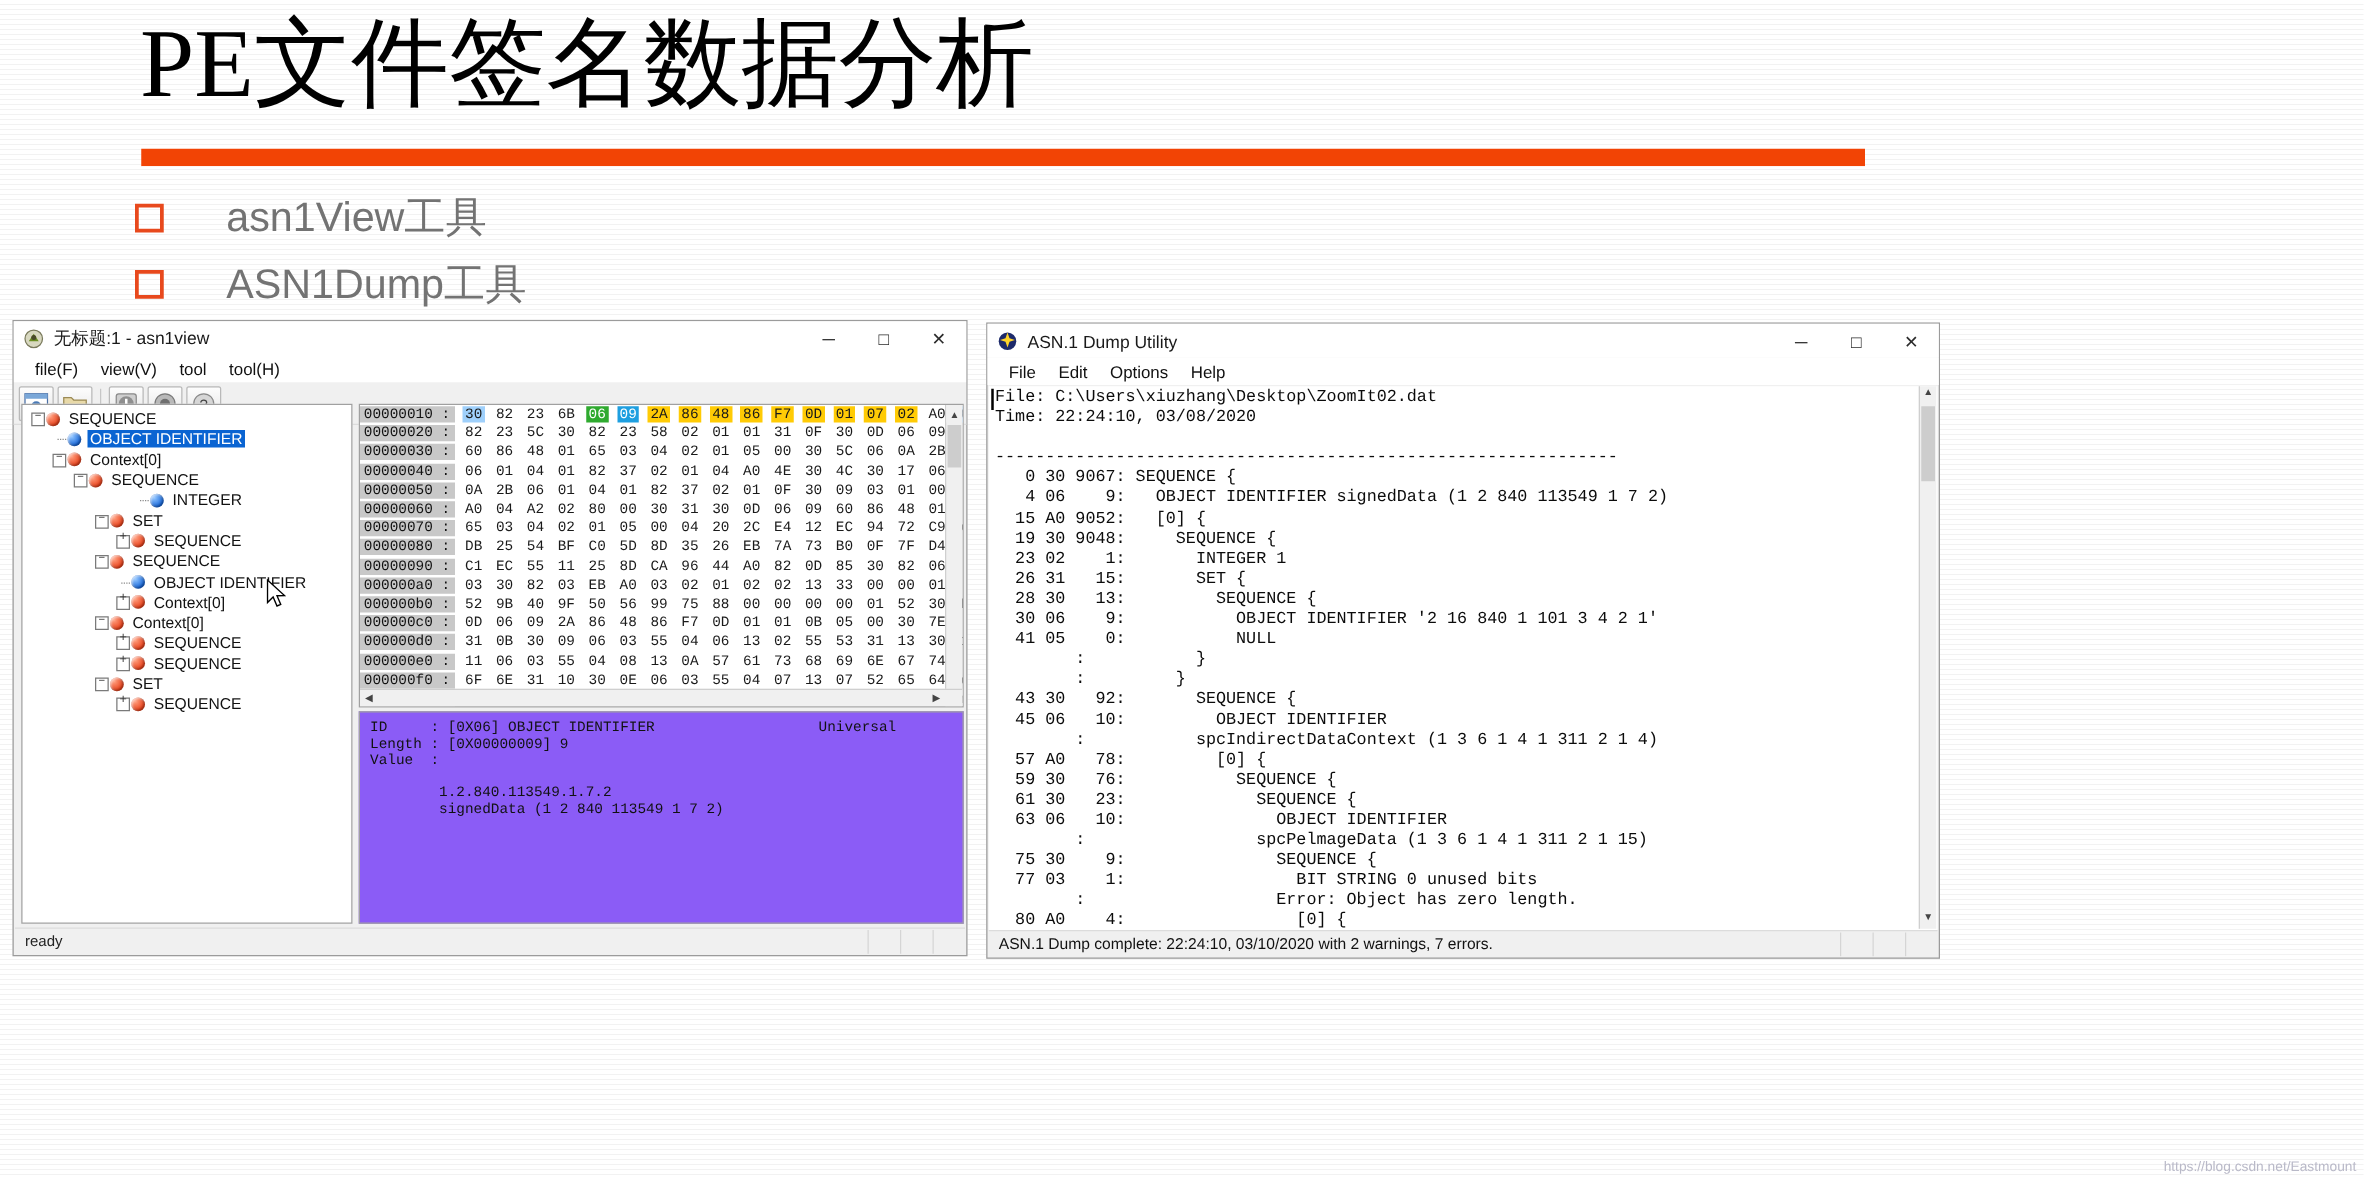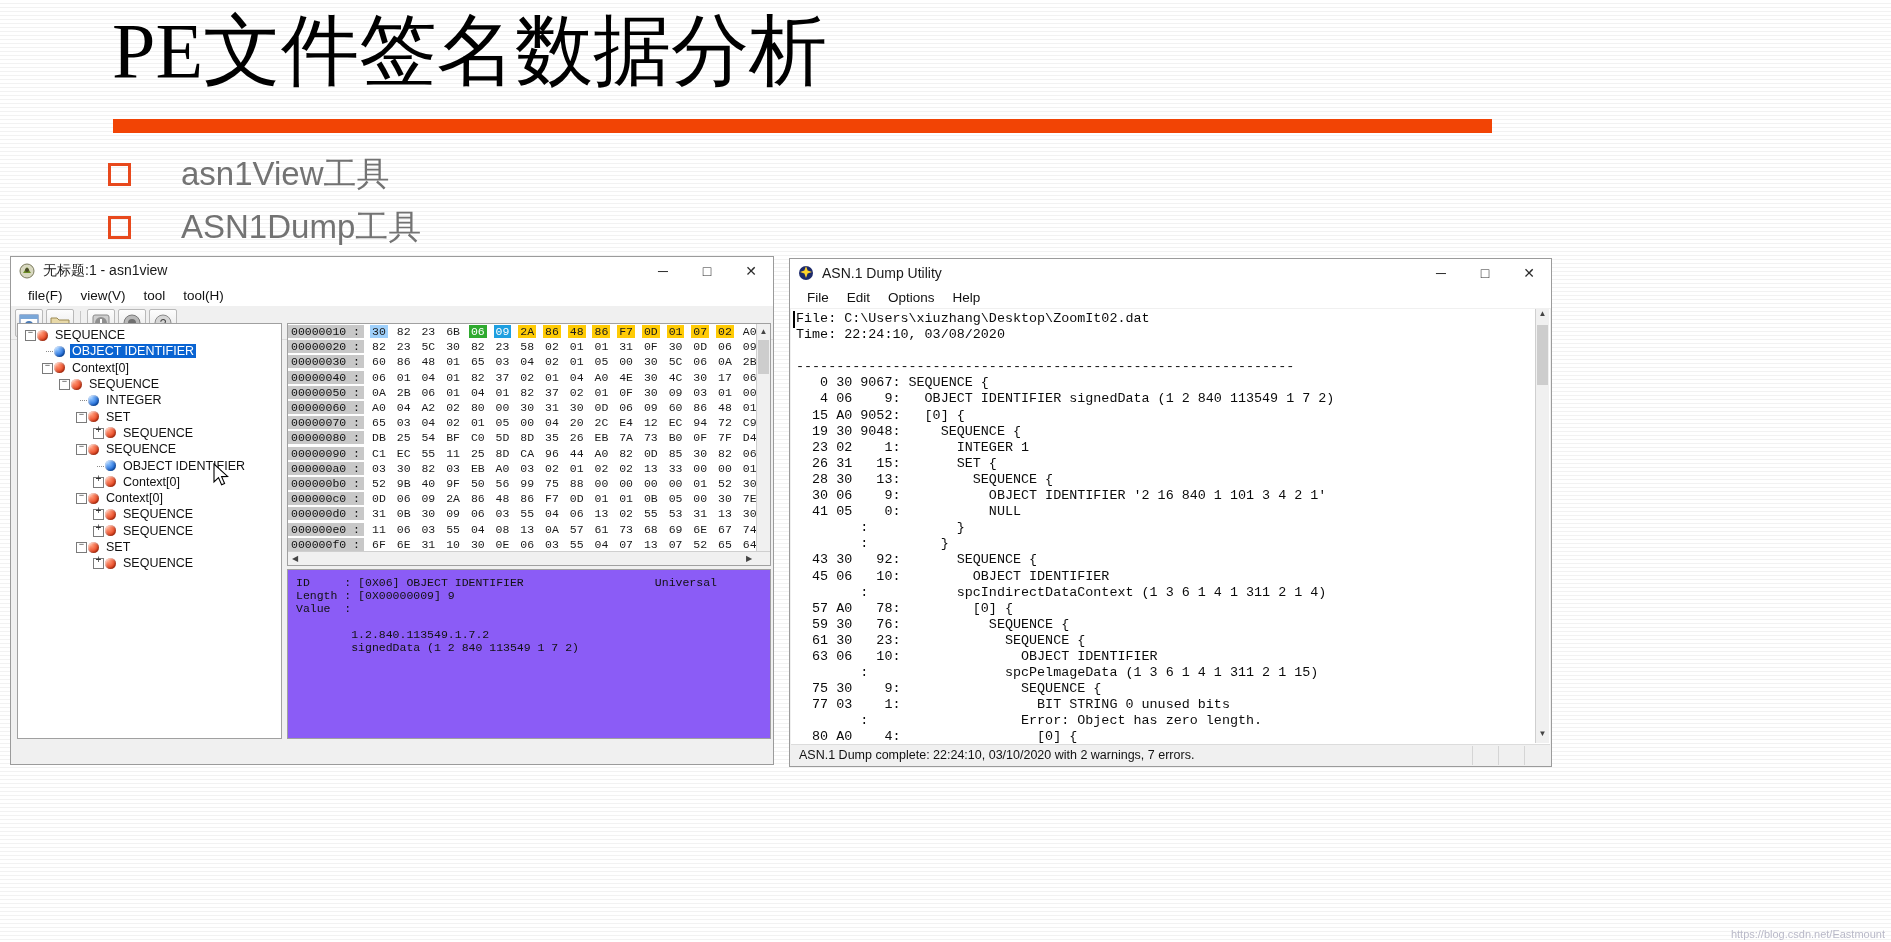--- a/index.html
+++ b/index.html
@@ -268,21 +268,21 @@
         <div class="tnode" style="padding-left: 23px;">
           <span class="tw minus"></span>
           <span class="ball red"></span>
           <span class="tlabel">Context[0]</span>
         </div>
         <div class="tnode" style="padding-left: 40px;">
           <span class="tw minus"></span>
           <span class="ball red"></span>
           <span class="tlabel">SEQUENCE</span>
         </div>
-        <div class="tnode" style="padding-left: 57px;">
+        <div class="tnode" style="padding-left: 57px; margin-left: 32px;">
           <span class="tw leaf"></span>
           <span class="ball blue"></span>
           <span class="tlabel">INTEGER</span>
         </div>
         <div class="tnode" style="padding-left: 57px;">
           <span class="tw minus"></span>
           <span class="ball red"></span>
           <span class="tlabel">SET</span>
         </div>
         <div class="tnode" style="padding-left: 74px;">
@@ -365,20 +365,28 @@
     </div>
 
     <div id="av-detail"><span id="detail-text">ID     : [0X06] OBJECT IDENTIFIER                   Universal
 Length : [0X00000009] 9
 Value  :
 
         1.2.840.113549.1.7.2
         signedData (1 2 840 113549 1 7 2)</span></div>
   </div>
 
+  <div id="av-status">
+    <span>ready</span>
+    <span class="grip">
+      <span class="gcell"></span>
+      <span class="gcell"></span>
+      <span class="gcell"></span>
+    </span>
+  </div>
 </div>
 
 <div class="win" id="asn1dump">
   <div class="titlebar">
     <svg class="app-ico" viewBox="0 0 16 16">
       <circle cx="8" cy="8" r="7" fill="#1d2a6b"></circle>
       <path d="M8 1 L9.6 5.6 L14 7 L9.6 8.4 L8 13 L6.4 8.4 L2 7 L6.4 5.6 Z" fill="#ffd42a"></path>
     </svg>
     <span class="tb-title">ASN.1 Dump Utility</span>
     <span class="win-btns">

